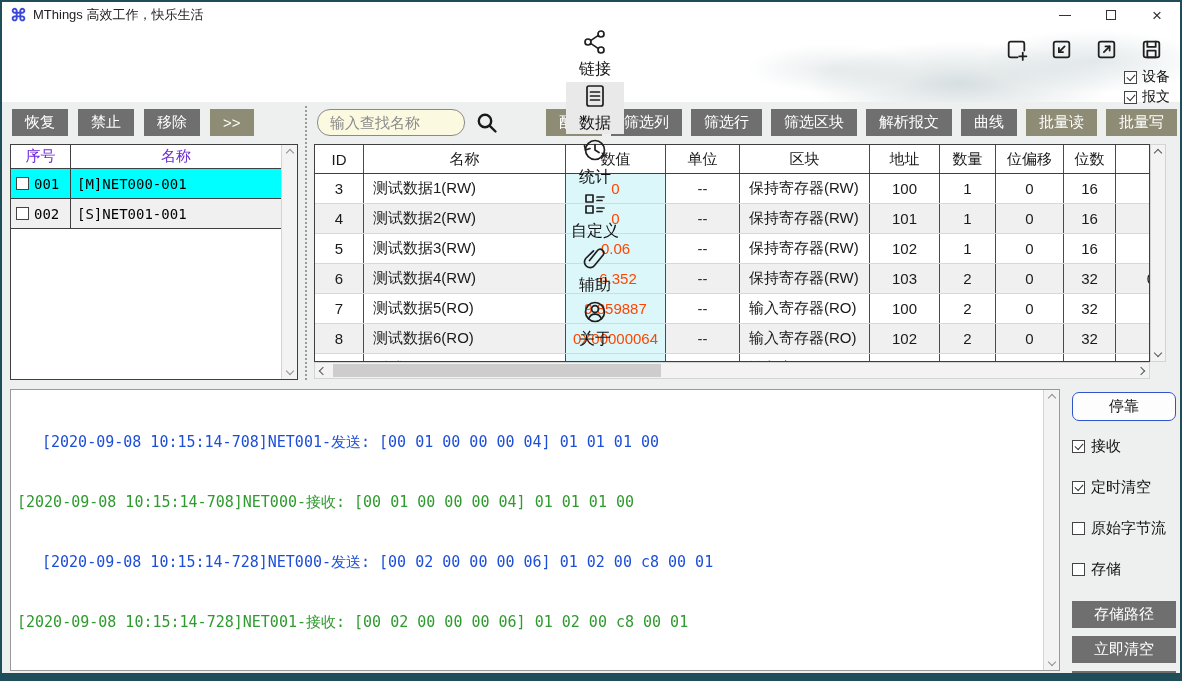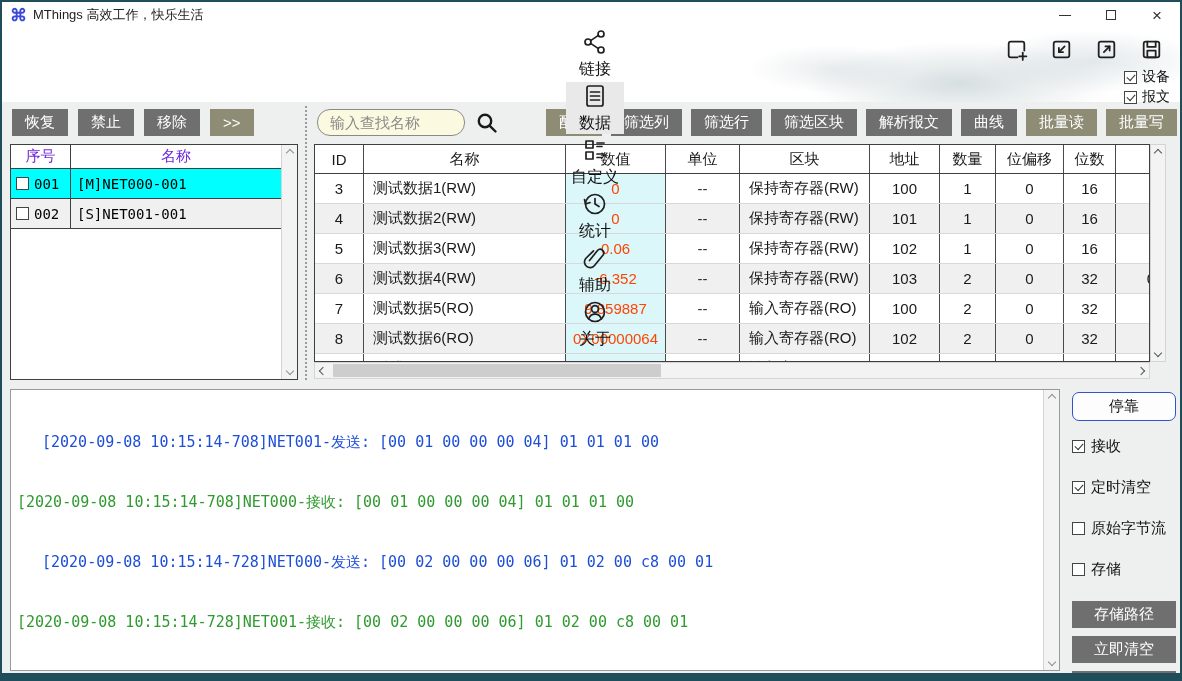--- a/index.html
+++ b/index.html
@@ -156,36 +156,36 @@
         <svg width="28" height="28" viewBox="0 0 28 28">
           <rect x="6" y="4" width="16" height="20" rx="2"></rect>
           <line x1="9.5" y1="10" x2="18.5" y2="10"></line>
             <line x1="9.5" y1="14" x2="18.5" y2="14"></line>
             <line x1="9.5" y1="18" x2="18.5" y2="18"></line>
         </svg>
         <span class="tool-label">数据</span>
       </div>
       <div class="tool-item">
         <svg width="28" height="28" viewBox="0 0 28 28">
+          <circle cx="14" cy="14" r="9.5"></circle>
+          <polyline points="14,8.5 14,14 18,16.5"></polyline>
+          <polyline points="3.5,9.5 4.5,14 9,12.5"></polyline>
+        </svg>
+        <span class="tool-label">统计</span>
+      </div>
+      <div class="tool-item">
+        <svg width="28" height="28" viewBox="0 0 28 28">
           <rect x="5" y="5" width="7" height="7"></rect>
             <line x1="16" y1="7" x2="23" y2="7"></line>
             <line x1="16" y1="10.5" x2="21" y2="10.5"></line>
           <rect x="5" y="16" width="7" height="7"></rect>
             <line x1="16" y1="18" x2="23" y2="18"></line>
             <line x1="16" y1="21.5" x2="21" y2="21.5"></line>
         </svg>
         <span class="tool-label">自定义</span>
-      </div>
-      <div class="tool-item">
-        <svg width="28" height="28" viewBox="0 0 28 28">
-          <circle cx="14" cy="14" r="9.5"></circle>
-          <polyline points="14,8.5 14,14 18,16.5"></polyline>
-          <polyline points="3.5,9.5 4.5,14 9,12.5"></polyline>
-        </svg>
-        <span class="tool-label">统计</span>
       </div>
       <div class="tool-item">
         <svg width="28" height="28" viewBox="0 0 28 28">
           <path d="M8.5,16.5 L16.5,6.5 a3.6,3.6 0 0 1 5.6,4.5 L13.5,21.5 a5.6,5.6 0 0 1 -8.8,-7 L12.5,6.8"></path>
         </svg>
         <span class="tool-label">辅助</span>
       </div>
       <div class="tool-item">
         <svg width="28" height="28" viewBox="0 0 28 28">
           <circle cx="14" cy="14" r="9.5"></circle>

